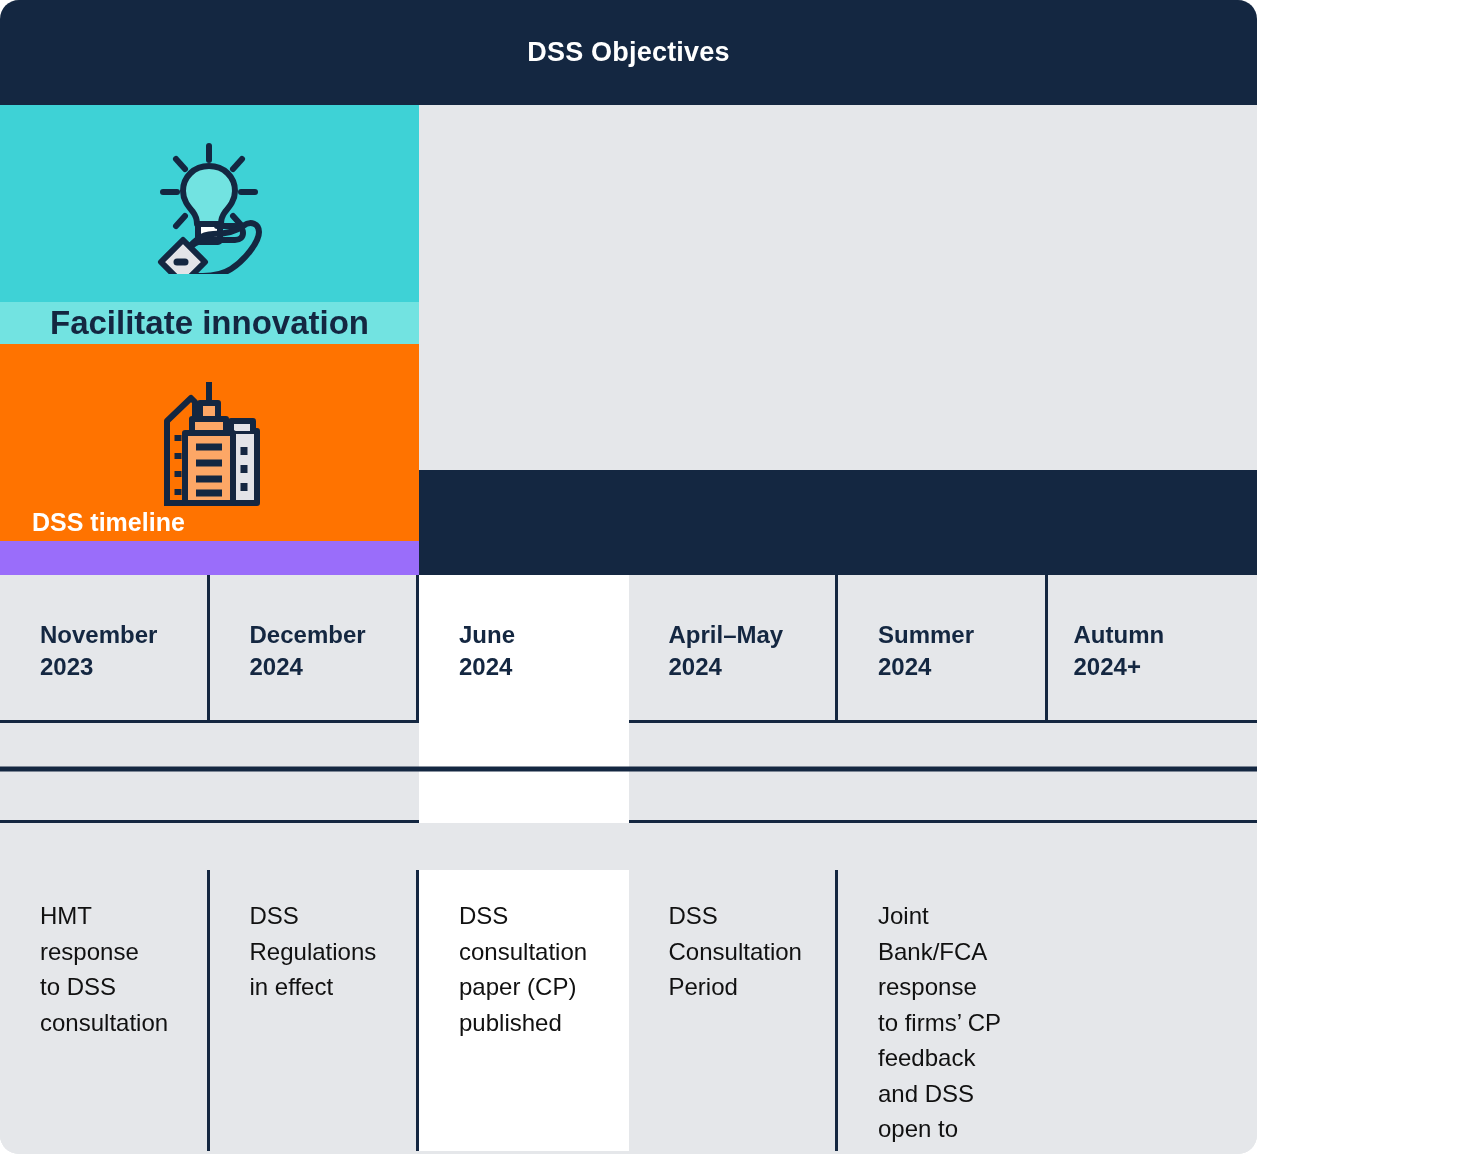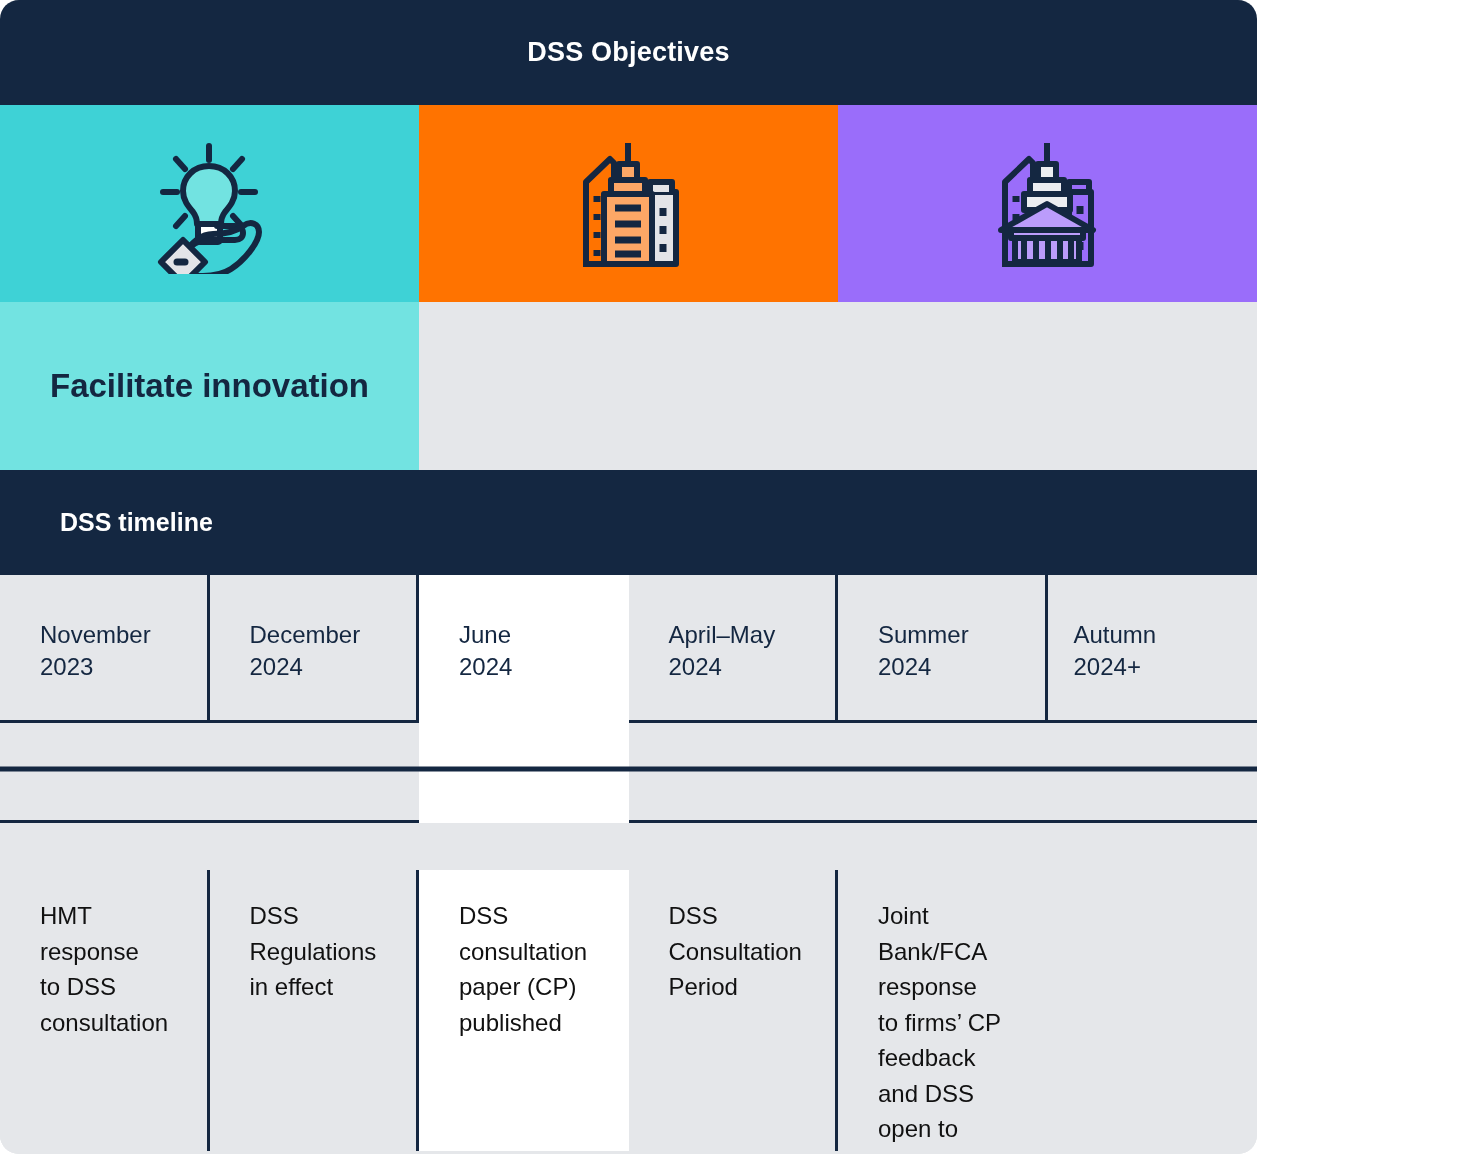--- a/index.html
+++ b/index.html
@@ -34,20 +34,21 @@
     font-size: 27px;
     font-weight: bold;
     letter-spacing: 0.2px;
   }
 
   
   .objectives {
     display: flex;
     width: 100%;
     height: 365px;
+    flex-direction: column;
   }
   .objective-col {
     width: 33.3333%;
     display: flex;
     flex-direction: column;
   }
   .obj-icon-cell {
     height: 197px;
     display: flex;
     align-items: center;
@@ -80,21 +81,21 @@
   .obj-3 .obj-label-cell { background: #bb9cfb; }
 
   .obj-icon-cell svg { display: block; }
 
   
   .timeline-band {
     height: 105px;
     background: #142741;
     display: flex;
     align-items: center;
-    padding-left: 60px;
+    padding-left: 32px;
     box-sizing: border-box;
   }
   .timeline-band-title {
     color: #ffffff;
     font-size: 25px;
     font-weight: bold;
   }
 
   
   .timeline {
@@ -119,21 +120,21 @@
   .row-dates { height: 148px; }
   .row-dates .tl-cell {
     border-right: 3px solid #142741;
     border-bottom: 3px solid #142741;
     padding: 44px 0 0 40px;
   }
   .row-dates .tl-cell:last-child { border-right: none; padding-left: 26px; }
   .date-label {
     color: #142741;
     font-size: 24px;
-    font-weight: normal;
+    font-weight: bold;
     line-height: 1.32;
     white-space: pre-line;
   }
 
   
   .row-arrow { height: 100px; position: relative; }
   .row-arrow .tl-cell {
     border-bottom: 3px solid #142741;
   }
   .arrow-wrap {

